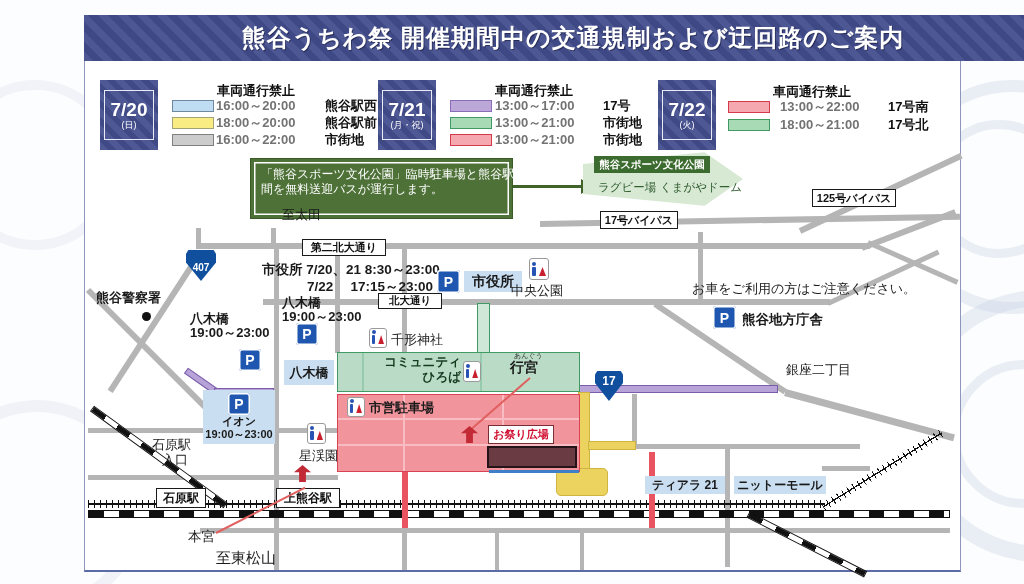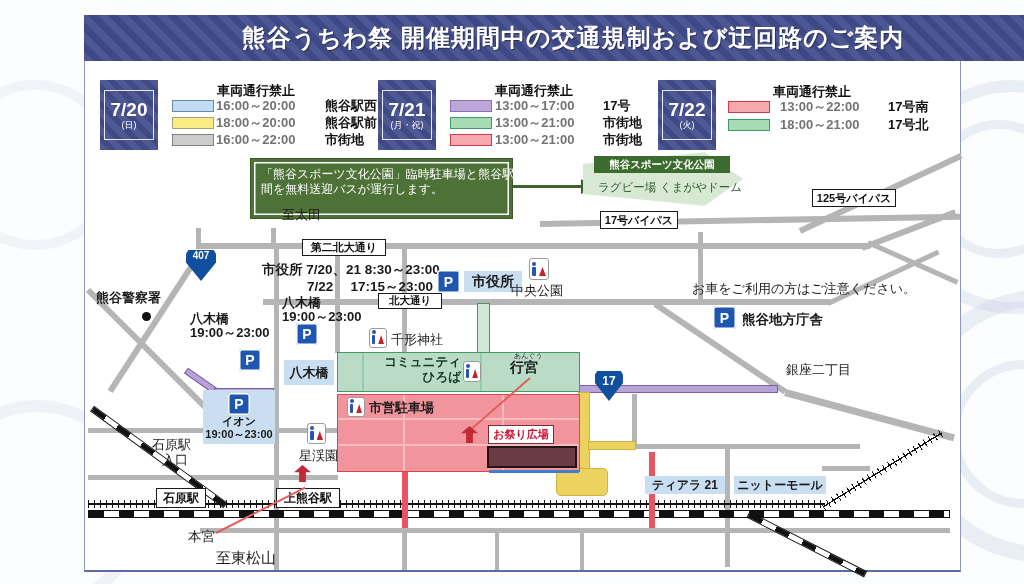--- a/index.html
+++ b/index.html
@@ -167,40 +167,40 @@
   <div class="zone" style="left:649px;top:452px;width:6px;height:76px;background:#e85560"></div>
 
   <div class="pr-box" style="left:250px;top:158px;width:263px;height:61px">
     <div class="l2">「熊谷スポーツ文化公園」臨時駐車場と熊谷駅</div>
     <div class="l2">間を無料送迎バスが運行します。</div>
   </div>
   <div class="garrow" style="left:513px;top:185px;width:70px;height:3px"></div>
   <div class="ghead" style="left:581px;top:179px;width:12px;height:15px"></div>
 
   <div class="zone" style="left:583px;top:150px;width:160px;height:58px;background:#d7e8d3;clip-path:polygon(0 24%,76% 4%,100% 50%,76% 96%,0 76%)"></div>
-  <div class="zone" style="left:594px;top:156px;width:136px;height:17px;background:#3c6b2f;display:flex;align-items:center;justify-content:center">
+  <div class="zone" style="left:594px;top:156px;width:116px;height:17px;background:#3c6b2f;display:flex;align-items:center;justify-content:center">
     <span style="color:#fff;font-size:10.5px;font-weight:bold;white-space:nowrap">熊谷スポーツ文化公園</span>
   </div>
   <span class="txt" style="left:598px;top:180px;font-size:11.5px;color:#2c5a2c">ラグビー場</span>
   <span class="txt" style="left:660px;top:180px;font-size:11.5px;color:#2c5a2c">くまがやドーム</span>
 
   <div class="lblbox" style="left:600px;top:211px;width:76px;height:16px;font-size:11px">
       <span>17号バイパス</span>
     </div>
   <div class="lblbox" style="left:812px;top:189px;width:82px;height:16px;font-size:11px">
       <span>125号バイパス</span>
     </div>
   <div class="lblbox" style="left:302px;top:239px;width:82px;height:15px;font-size:11px">
       <span>第二北大通り</span>
     </div>
   <div class="lblbox" style="left:378px;top:293px;width:62px;height:14px;font-size:10.5px">
       <span>北大通り</span>
     </div>
 
-  <div class="shield" style="left:186px;top:250px;width:30px;height:31px;font-size:10px;padding-top:0;box-sizing:border-box"><span>407</span></div>
+  <div class="shield" style="left:186px;top:250px;width:30px;height:31px;font-size:10px;padding-top:12px;box-sizing:border-box"><span>407</span></div>
   <div class="shield" style="left:595px;top:371px;width:28px;height:30px;font-size:12px;padding-top:3px;box-sizing:border-box"><span>17</span></div>
 
   <span class="txt" style="left:282px;top:206px">至太田</span>
   <span class="txt b" style="left:96px;top:289px">熊谷警察署</span>
   <div class="a" style="left:142px;top:312px;width:9px;height:9px;border-radius:50%;background:#111"></div>
 
   <span class="txt b" style="left:262px;top:261px;font-size:13.5px">市役所 7/20、21  8:30～23:00</span>
   <span class="txt b" style="left:307px;top:278px;font-size:13.5px">7/22　 17:15～23:00</span>
   <div class="pic" style="left:437px;top:270px;width:23px;height:23px">
       <span>P</span>

